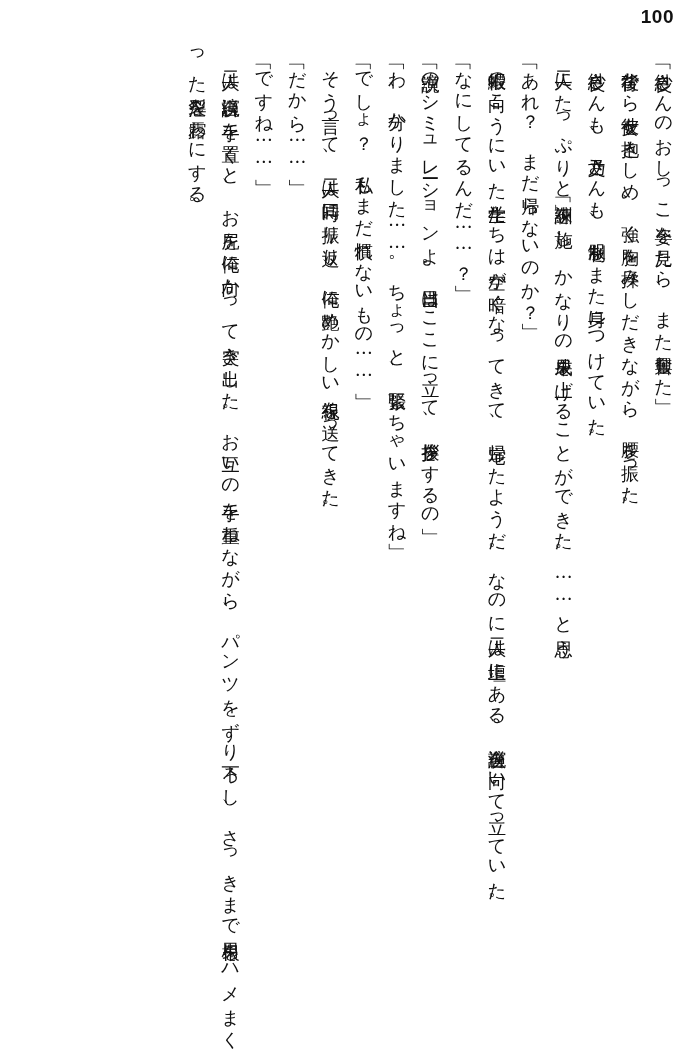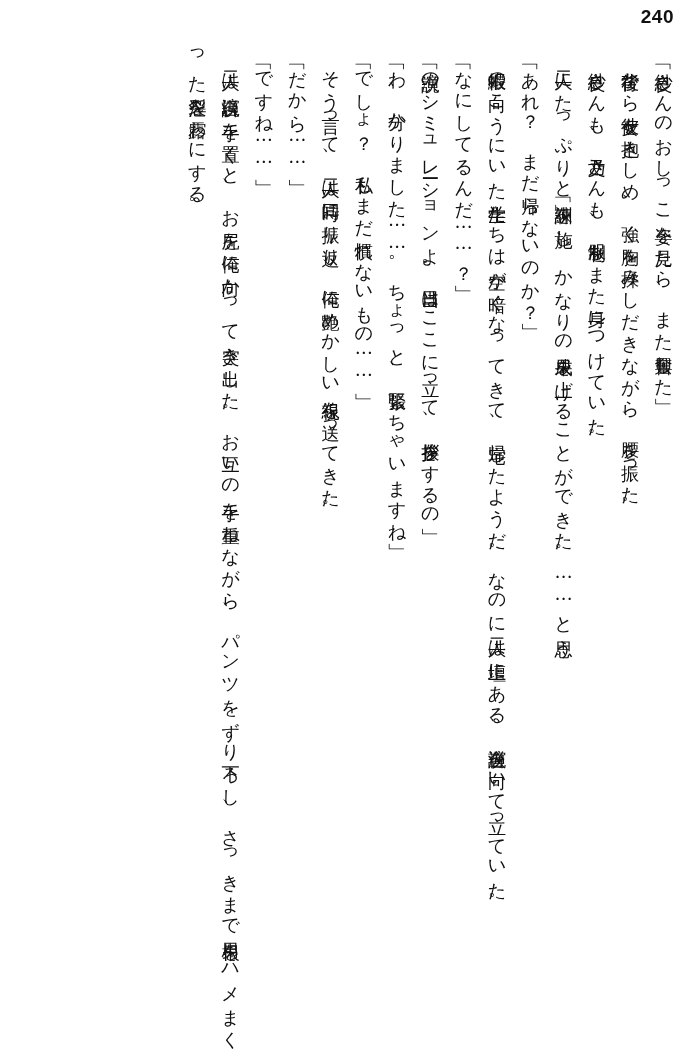--- a/index.html
+++ b/index.html
@@ -57,21 +57,21 @@
   .body-text {
     word-break: normal;
     line-break: strict;
   }
 </style>
 </head>
 <body>
 
 <div class="page">
 
-  <div class="page-number">240</div>
+  <div class="page-number">100</div>
 
   <div class="body-text">
     <p class="indent">「紗良さんのおしっこ姿を見たら、また興奮した」</p>
     <p class="indent">背後から彼女を抱きしめ、強く胸を揉みしだきながら、腰を振った。</p>
     <p class="indent">紗良さんも、文乃さんも、制服をまた身につけていた。</p>
     <p class="indent">二人にたっぷりと「訓練」を施し、かなりの成果を上げることができた。……と思う。</p>
     <p class="indent">「あれ？　まだ帰らないのか？」</p>
     <p class="indent">緞帳の向こうにいた学生たちは空が暗くなってきて、帰宅したようだ。なのに二人は壇上にある、演説台を向いて立っていた。</p>
     <p class="indent">「なにしてるんだ……？」</p>
     <p class="indent">「演説のシミュレーションよ。当日はここに立って、挨拶をするの」</p>

